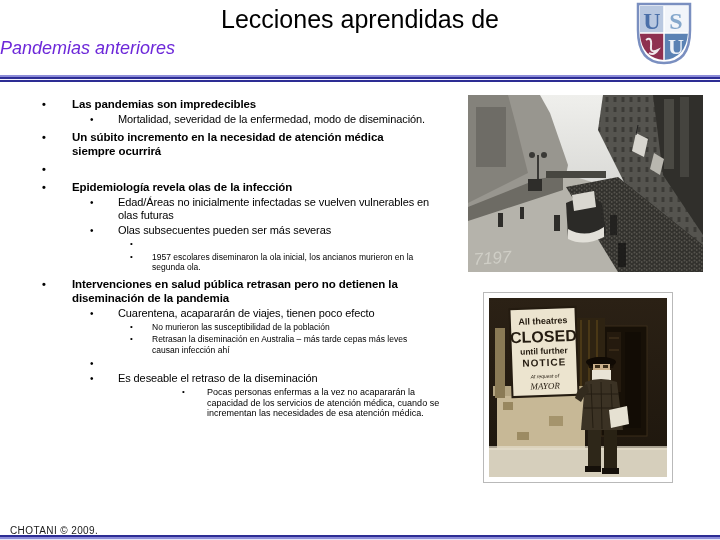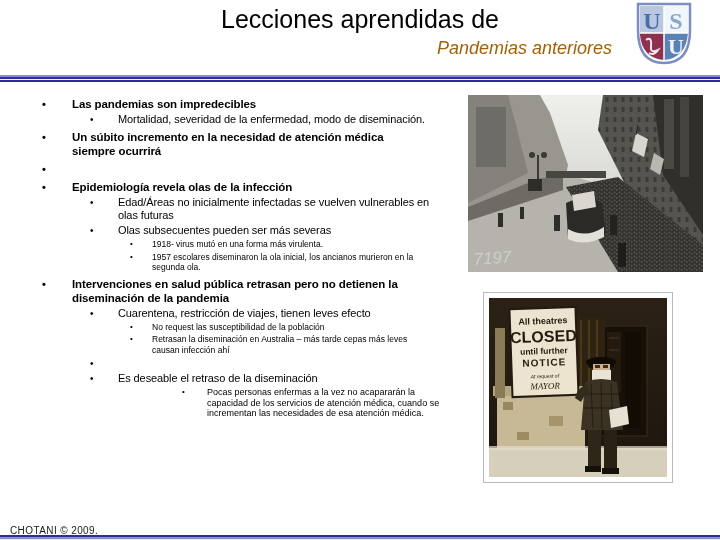--- a/index.html
+++ b/index.html
@@ -6,22 +6,22 @@
   body{
     width:720px;height:540px;position:relative;overflow:hidden;
     background:#ffffff;font-family:"Liberation Sans", sans-serif;color:#000;
   }
   
   .title{
     position:absolute;top:5px;left:0;width:720px;text-align:center;
     font-size:25px;font-weight:normal;letter-spacing:0;color:#000;
   }
   .subtitle{
-    position:absolute;top:38px;left:0;width:612px;text-align:right;
-    font-size:18px;font-style:italic;color:#a16207;
+    position:absolute;top:38px;left:0;width:612px;text-align:left;
+    font-size:18px;font-style:italic;color:#6d28d9;
   }
   .divider-top{
     position:absolute;top:74px;left:0;width:720px;height:8px;
     background:linear-gradient(to bottom,
       #ffffff 0 1px,#8c8cd8 1px 3px,#2d2d94 3px 5px,#f2f2fb 5px 6px,#2d2d94 6px 8px);
   }
   .divider-bottom{
     position:absolute;bottom:0;left:0;width:720px;height:5px;
     background:linear-gradient(to bottom,
       #2d2d94 0 2px,#8c8cd8 2px 4px,#e6e6f6 4px 5px);
@@ -100,39 +100,38 @@
       <span class="mk">•</span>
       <span class="tx">Edad/Áreas no inicialmente infectadas se vuelven vulnerables en
 olas futuras</span>
     </div>
     <div class="b-row l2">
       <span class="mk">•</span>
       <span class="tx">Olas subsecuentes pueden ser más severas</span>
     </div>
     <div class="b-row l3">
       <span class="mk">•</span>
-      <span class="tx">1918- virus mutó en una forma más virulenta.</span>
     </div>
     <div class="b-row l3">
       <span class="mk">•</span>
       <span class="tx">1957 escolares diseminaron la ola inicial, los ancianos murieron en la
 segunda ola.</span>
     </div>
     <div class="b-row l1">
       <span class="mk">•</span>
       <span class="tx">Intervenciones en salud pública retrasan pero no detienen la
 diseminación de la pandemia</span>
     </div>
     <div class="b-row l2">
       <span class="mk">•</span>
-      <span class="tx">Cuarentena, restricción de viajes, tienen leves efecto</span>
-    </div>
-    <div class="b-row l3">
-      <span class="mk">•</span>
-      <span class="tx">No request las susceptibilidad de la población</span>
+      <span class="tx">Cuarentena, acapararán de viajes, tienen poco efecto</span>
+    </div>
+    <div class="b-row l3">
+      <span class="mk">•</span>
+      <span class="tx">No murieron las susceptibilidad de la población</span>
     </div>
     <div class="b-row l3">
       <span class="mk">•</span>
       <span class="tx">Retrasan la diseminación en Australia – más tarde cepas más leves
 causan infección ahí</span>
     </div>
     <div class="b-row l2">
       <span class="mk">•</span>
     </div>
     <div class="b-row l2">

